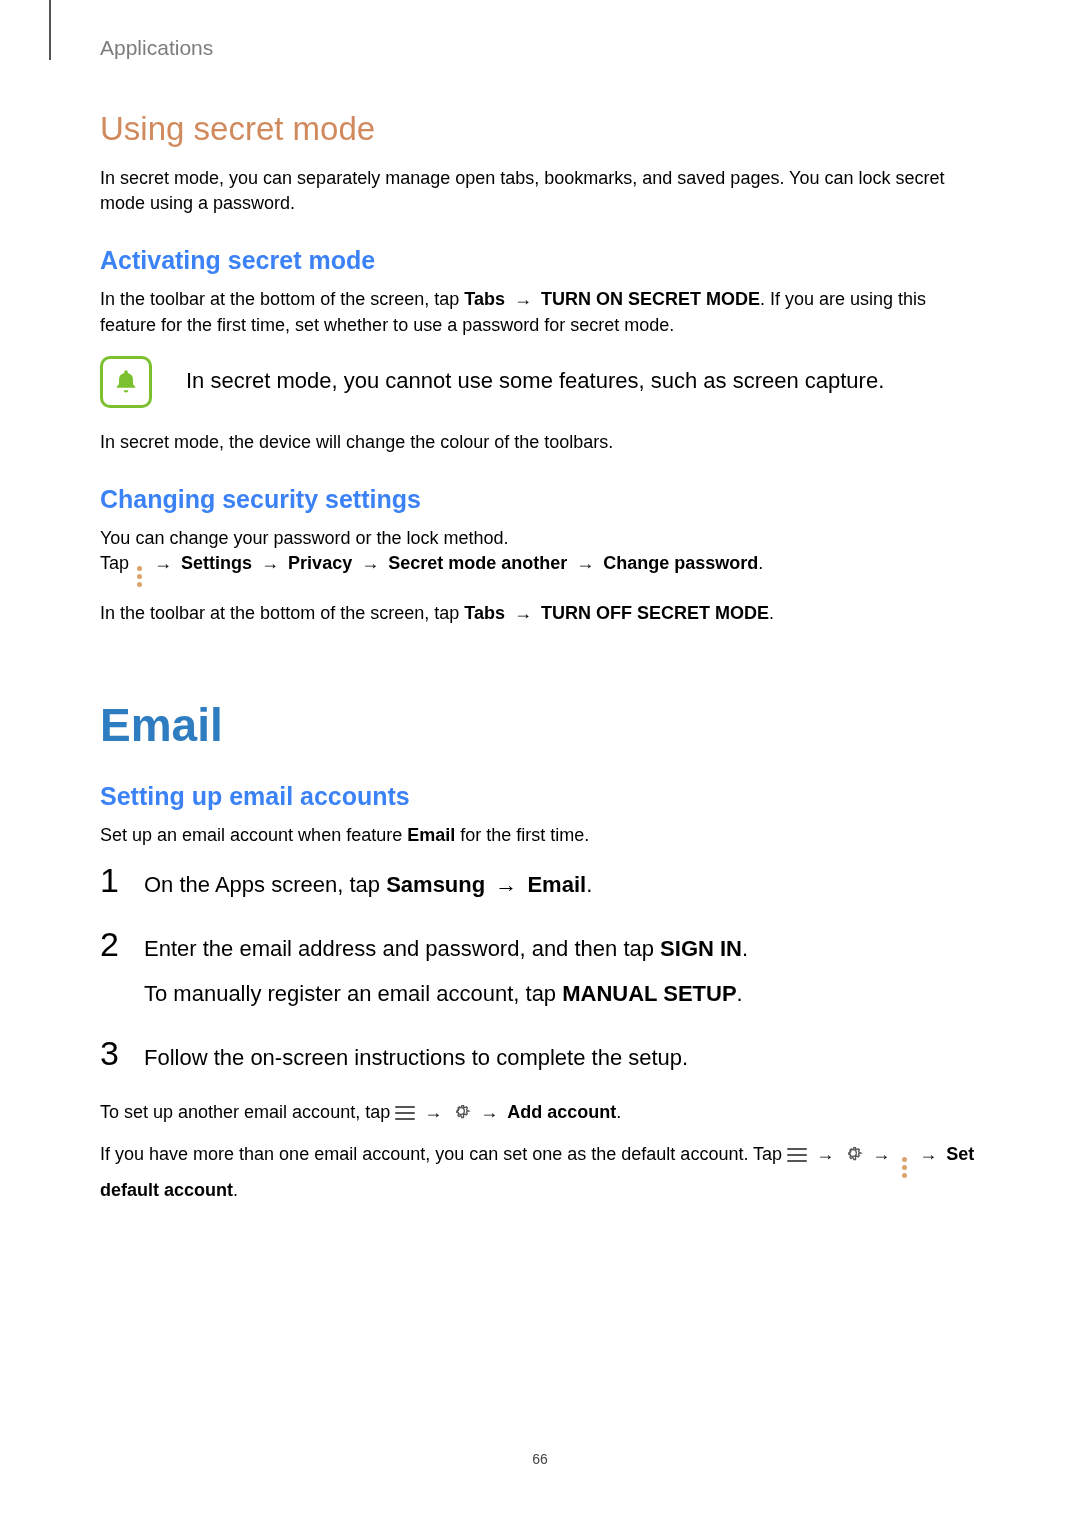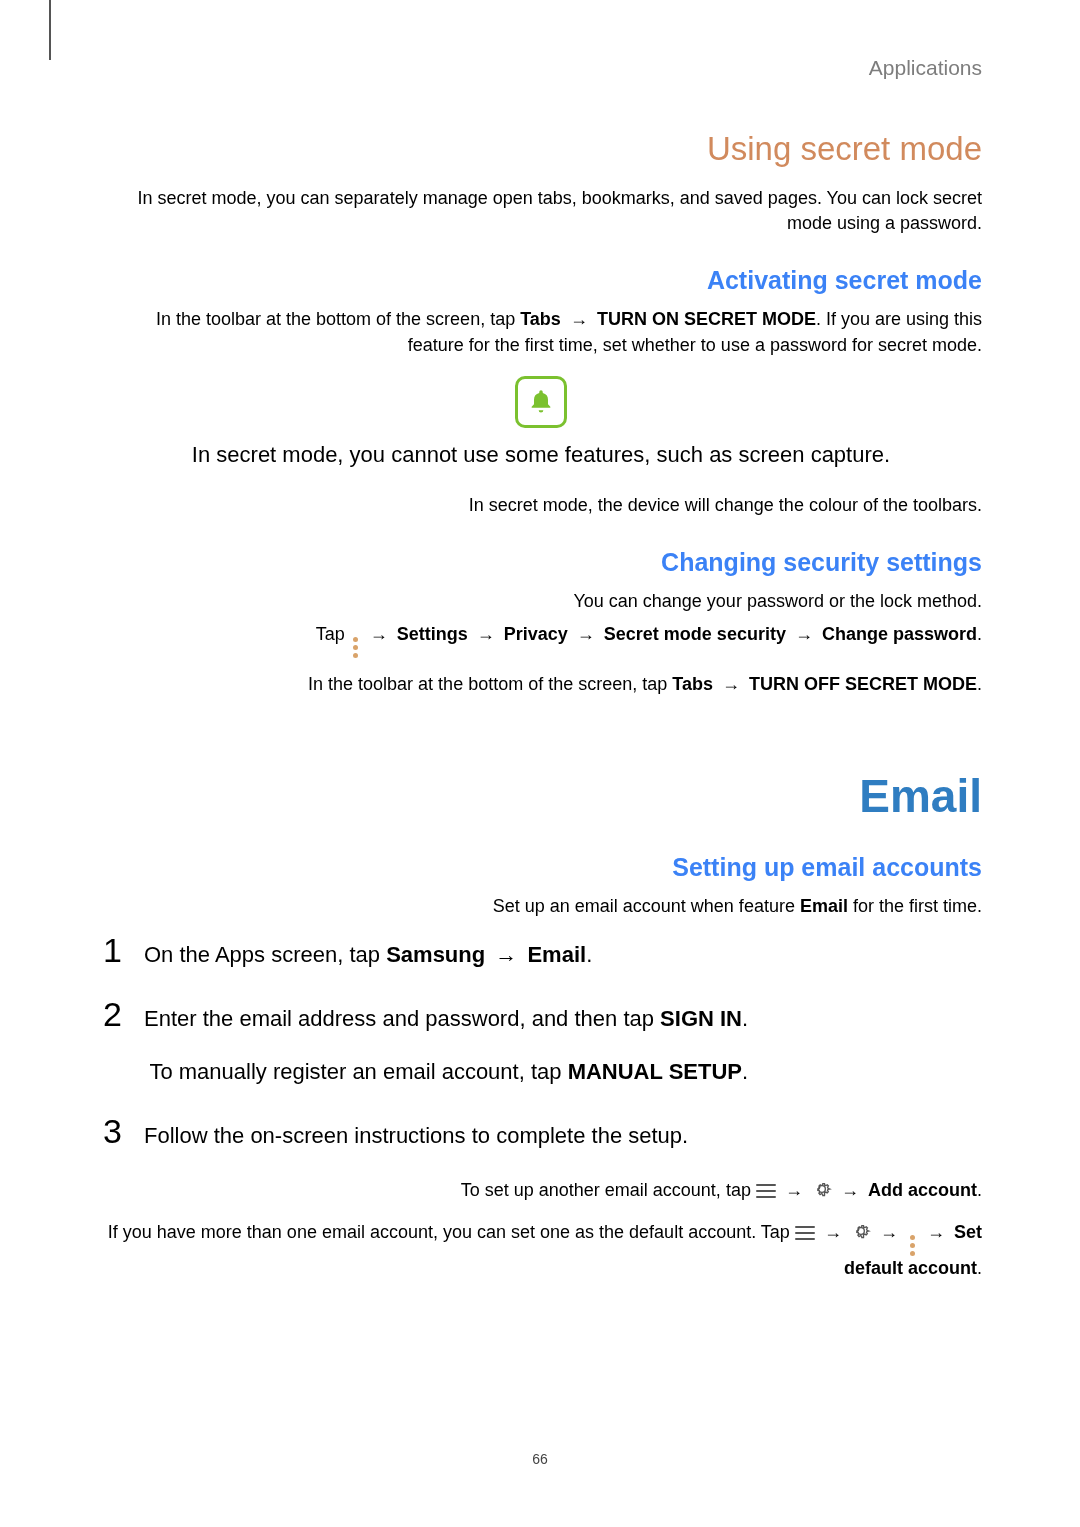--- a/index.html
+++ b/index.html
@@ -7,23 +7,22 @@
     margin: 0;
     padding: 0;
     width: 1080px;
     height: 1527px;
     background: #fff;
     font-family: "Segoe UI", "Helvetica Neue", Arial, sans-serif;
     color: #000;
     position: relative;
   }
   .page {
-    padding: 56px 98px 0 100px;
+    padding: 36px 98px 0 100px;
     box-sizing: border-box;
-    text-align: right;
   }
   .header-rule {
     position: absolute;
     left: 49px;
     top: 0;
     width: 2px;
     height: 60px;
     background: #555;
   }
   .header-label {
@@ -54,23 +53,22 @@
     font-size: 18px;
     line-height: 1.4;
     margin: 0 0 14px 0;
     color: #000;
   }
   b { font-weight: 700; }
   .arrow { padding: 0 4px; }
   .note-row {
     display: flex;
     align-items: center;
-    gap: 12px;
+    gap: 34px;
     margin: 18px 0 22px 0;
-    flex-direction: column;
   }
   .note-icon {
     width: 46px;
     height: 46px;
     border: 3px solid #7bc12f;
     border-radius: 10px;
     display: flex;
     align-items: center;
     justify-content: center;
     flex-shrink: 0;
@@ -109,21 +107,21 @@
     width: 22px;
     flex-shrink: 0;
     line-height: 1;
   }
   .num-list .txt {
     font-size: 22px;
     line-height: 1.5;
   }
   .num-list .txt .sub {
     display: block;
-    margin-top: 20px;
+    margin-top: 12px;
   }
   .page-number {
     position: absolute;
     bottom: 60px;
     left: 0;
     width: 100%;
     text-align: center;
     font-size: 14px;
     color: #444;
   }
@@ -156,34 +154,34 @@
           <path d="M12 2a1.5 1.5 0 0 0-1.5 1.5v.7A6 6 0 0 0 6 10v4l-2 2v1h16v-1l-2-2v-4a6 6 0 0 0-4.5-5.8v-.7A1.5 1.5 0 0 0 12 2zm-2 17a2 2 0 0 0 4 0h-4z"></path>
         </svg>
     </div>
     <div class="note-text">In secret mode, you cannot use some features, such as screen capture.</div>
   </div>
 
   <p class="body">In secret mode, the device will change the colour of the toolbars.</p>
 
   <h3 class="subhead">Changing security settings</h3>
 
-  <p class="body" style="margin-bottom:8px">You can change your password or the lock method.</p>
+  <p class="body" style="margin-bottom:0">You can change your password or the lock method.</p>
 
   <p class="body">
     <span>Tap </span><span class="dots-icon">
         <span></span>
         <span></span>
         <span></span>
       </span>
     <span class="arrow">→</span>
     <b>Settings</b>
     <span class="arrow">→</span>
     <b>Privacy</b>
     <span class="arrow">→</span>
-    <b>Secret mode security</b>
+    <b>Secret mode another</b>
     <span class="arrow">→</span>
     <b>Change password</b><span>.</span>
   </p>
 
 
   <p class="body">
     <span>In the toolbar at the bottom of the screen, tap </span>
     <b>Tabs</b>
     <span class="arrow">→</span>
     <b>TURN OFF SECRET MODE</b><span>.</span>

